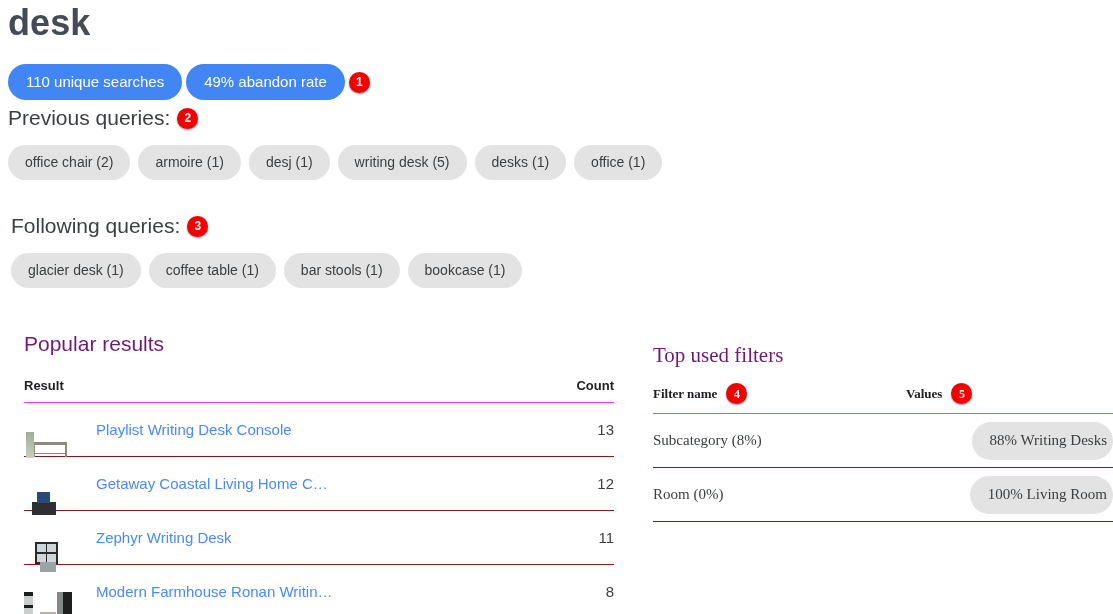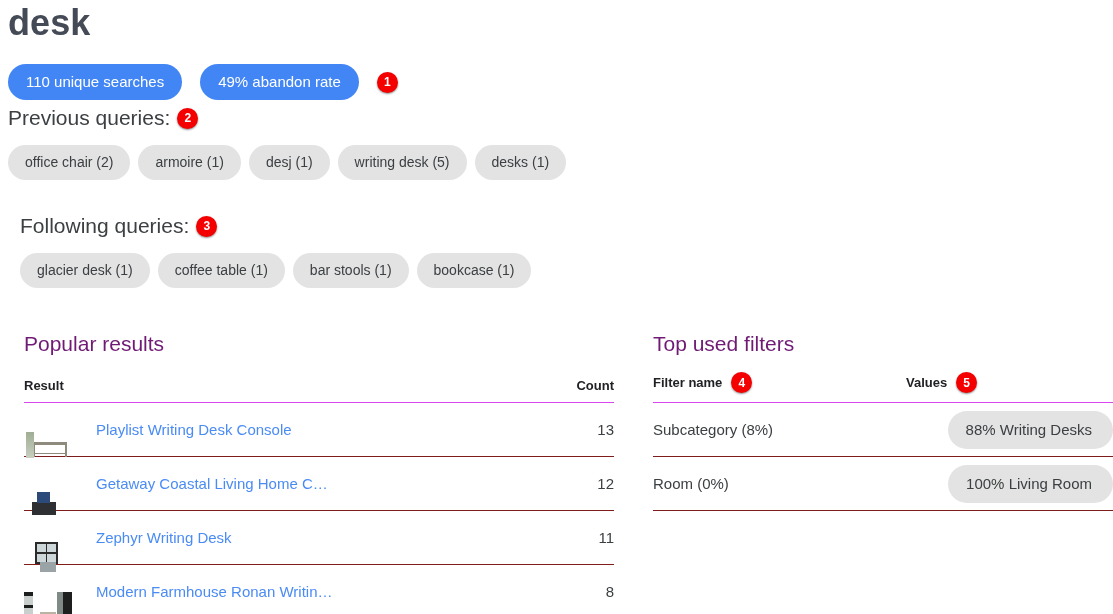--- a/index.html
+++ b/index.html
@@ -31,21 +31,21 @@
     line-height: 34px;
   }
 
   
   .stat-row {
     position: absolute;
     left: 8px;
     top: 64px;
     display: flex;
     align-items: center;
-    gap: 18px;
+    gap: 4px;
   }
   .stat-pill {
     background: #4285f4;
     color: #ffffff;
     font-size: 15px;
     line-height: 1;
     padding: 10px 18px 11px 18px;
     border-radius: 999px;
     white-space: nowrap;
   }
@@ -89,33 +89,33 @@
     color: #3c4043;
     font-size: 14px;
     line-height: 1;
     padding: 10px 17px 11px 17px;
     border-radius: 999px;
     white-space: nowrap;
   }
 
   #prev-block { position: absolute; left: 8px; top: 105px; }
   #prev-block .chips { margin-top: 14px; justify-content: space-between; }
-  #next-block { position: absolute; left: 20px; top: 213px; }
+  #next-block { position: absolute; left: 11px; top: 213px; }
   #next-block .chips { margin-top: 14px; }
 
   
   .panel-title {
     font-size: 21px;
     color: #701a75;
     line-height: 26px;
     margin: 0 0 14px 0;
     font-weight: normal;
   }
   #popular-panel { position: absolute; left: 24px; top: 331px; width: 590px; }
-  #filters-panel { position: absolute; left: 653px; top: 331px; width: 460px; }
+  #filters-panel { position: absolute; left: 653px; top: 342px; width: 460px; font-family: Liberation Serif, serif; }
 
   table.data {
     width: 100%;
     border-collapse: collapse;
     table-layout: fixed;
   }
   table.data th {
     font-size: 13px;
     font-weight: bold;
     color: #202124;
@@ -221,21 +221,21 @@
   
   .col-filter { width: 55%; }
   .col-values { width: 45%; }
   td.values-cell { text-align: right; }
   .value-pill {
     display: inline-block;
     background: #e3e3e3;
     color: #3c4043;
     font-size: 15px;
     line-height: 1;
-    padding: 11px 21px 12px 18px;
+    padding: 11px 6px 12px 18px;
     border-radius: 999px;
     white-space: nowrap;
   }
 </style>
 </head>
 <body>
 
 <div class="page">
 
   <div class="query-title">desk</div>
@@ -250,20 +250,21 @@
     <div class="section-head">
       <span>Previous queries:</span>
       <span class="badge">2</span>
     </div>
     <div class="chips">
       <span class="chip">office chair (2)</span>
       <span class="chip">armoire (1)</span>
       <span class="chip">desj (1)</span>
       <span class="chip">writing desk (5)</span>
       <span class="chip">desks (1)</span>
+      <span class="chip">office (1)</span>
     </div>
   </div>
 
   <div id="next-block">
     <div class="section-head">
       <span>Following queries:</span>
       <span class="badge">3</span>
     </div>
     <div class="chips">
       <span class="chip">glacier desk (1)</span>

